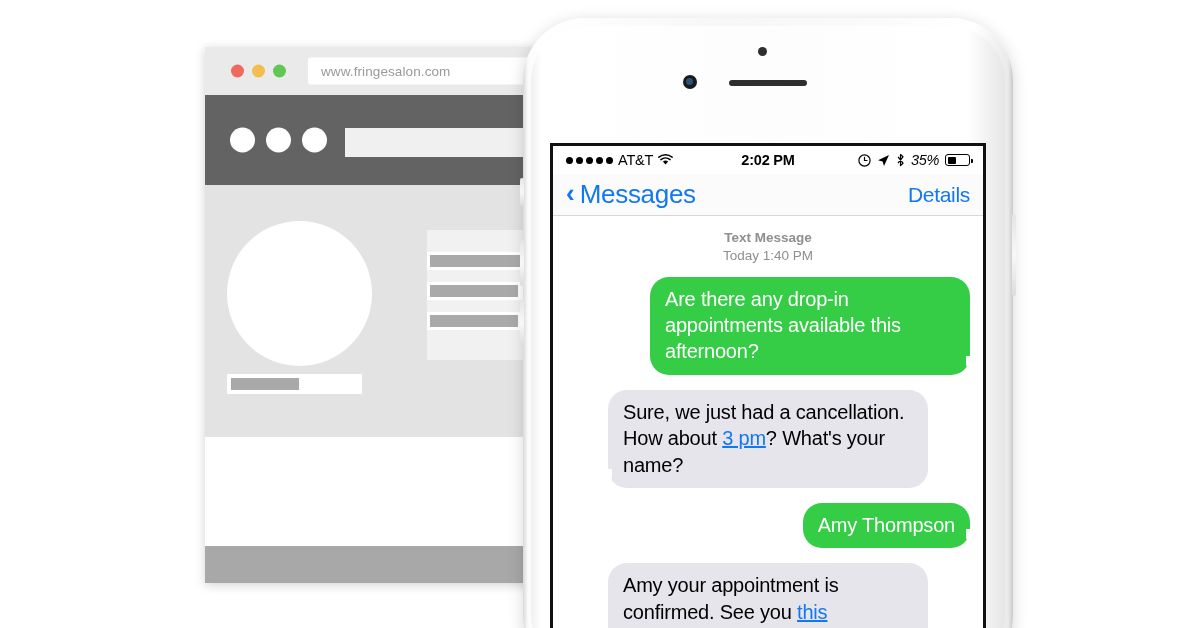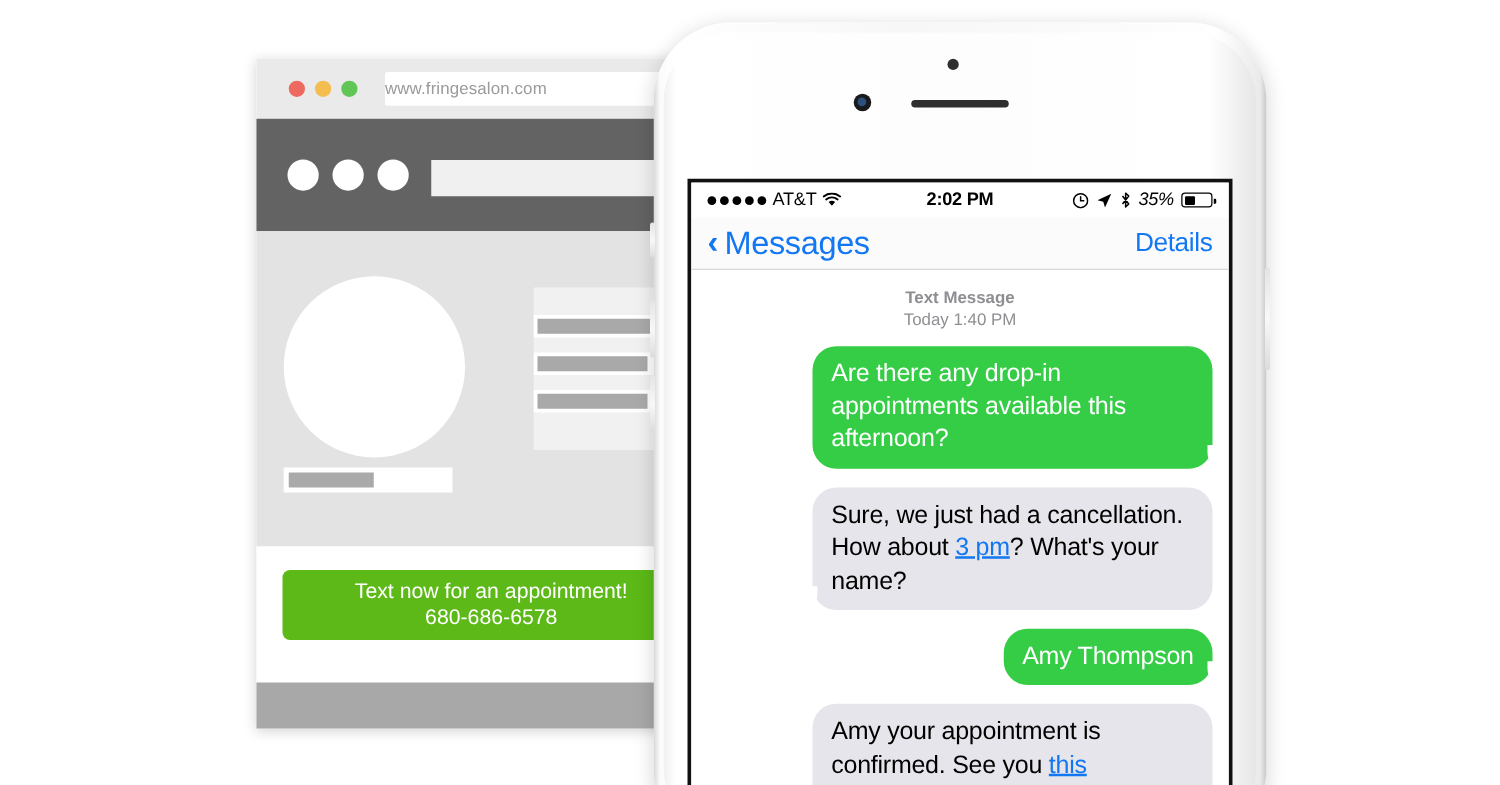--- a/index.html
+++ b/index.html
@@ -48,20 +48,21 @@
     position: absolute;
     left: 103px;
     top: 50%;
     transform: translateY(-50%);
     right: -10px;
     height: 27px;
     background: #ffffff;
     border-radius: 2px;
     display: flex;
     align-items: center;
+    padding-left: 13px;
     box-sizing: border-box;
   }
   #url-text {
     font-size: 13.5px;
     color: #9a9a9a;
     letter-spacing: 0.1px;
     white-space: nowrap;
   }
 
   #site-header {
@@ -397,21 +398,21 @@
     line-height: 1.32;
     margin-bottom: 12px;
   }
   #thread-meta .meta-title { font-weight: bold; }
 
   .msg-row {
     display: flex;
     margin-bottom: 15px;
   }
   .msg-row.out { justify-content: flex-end; }
-  .msg-row.in  { justify-content: flex-end; }
+  .msg-row.in  { justify-content: center; }
 
   .bubble {
     max-width: 290px;
     padding: 9px 15px 10px 15px;
     border-radius: 19px;
     font-size: 20px;
     line-height: 1.32;
     position: relative;
     letter-spacing: -0.2px;
     word-wrap: break-word;
@@ -509,24 +510,20 @@
       </div>
       <div class="side-row" style="top:52px;">
         <div class="side-row-fill" style="width:66%;"></div>
       </div>
       <div class="side-row" style="top:82px;">
         <div class="side-row-fill" style="width:66%;"></div>
       </div>
     </div>
   </div>
 
-  <div id="cta-banner">
-    <div id="cta-line1">Text now for an appointment!</div>
-    <div id="cta-line2">680-686-6578</div>
-  </div>
 
   <div id="site-footer"></div>
 </div>
 
 <div id="phone">
   <div id="phone-inner-bezel"></div>
 
   <div id="proximity-sensor"></div>
   <div id="front-camera"></div>
   <div id="earpiece"></div>

